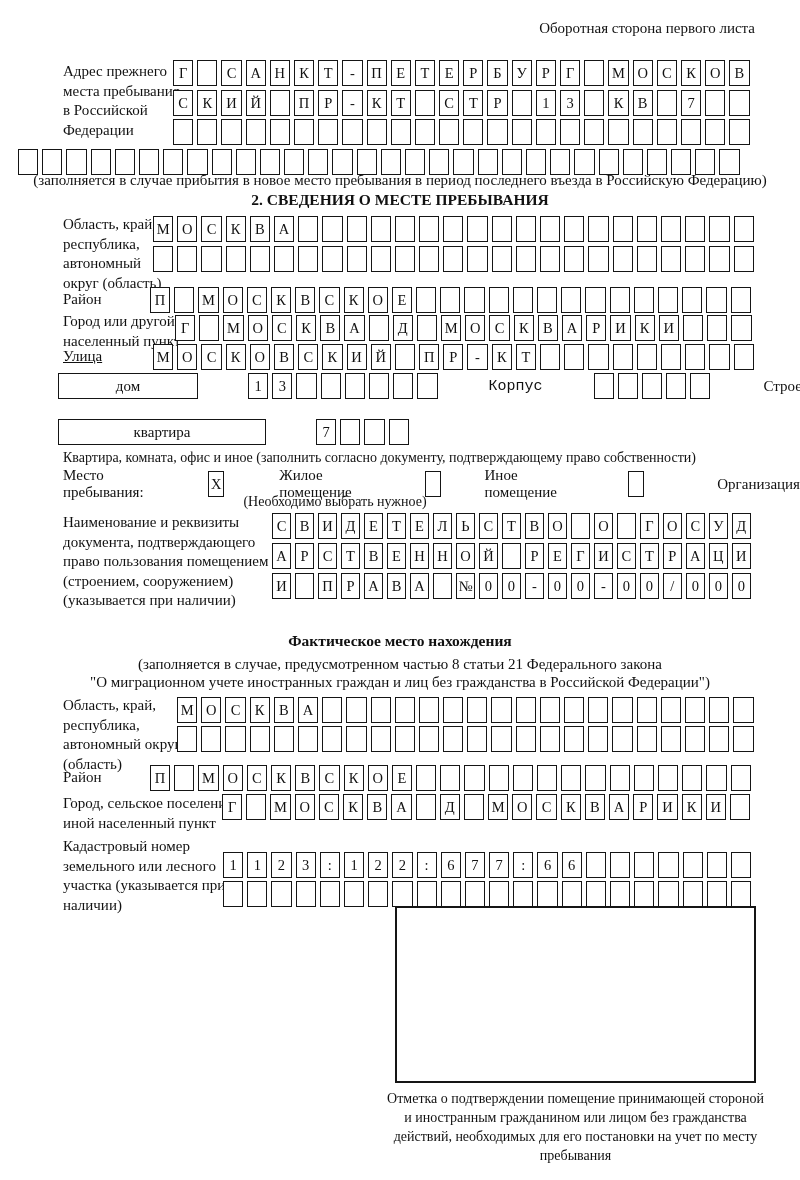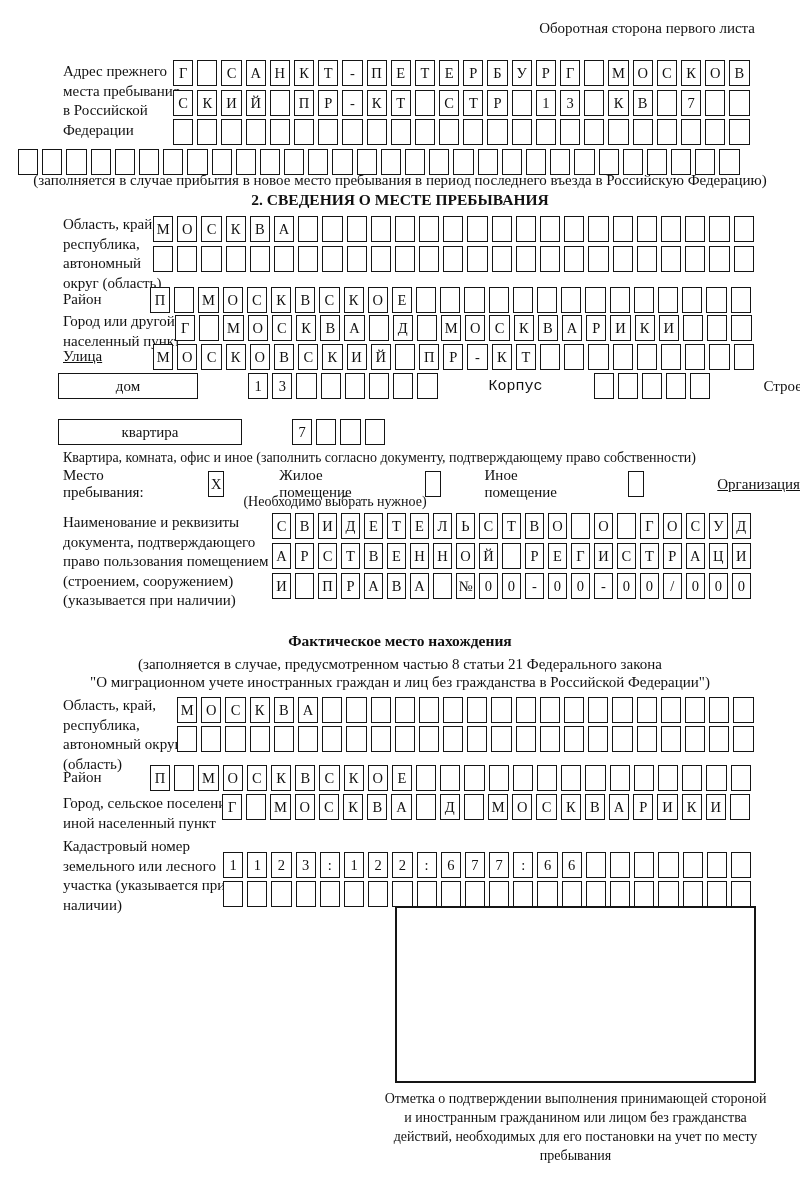--- a/index.html
+++ b/index.html
@@ -311,38 +311,38 @@
     <div class="smalltext" style="margin-left:5px;margin-right:7px;">Строение</div>
     <div class="inline-cells">
         <div class="cell">1</div>
         <div class="cell"></div>
         <div class="cell"></div>
         <div class="cell"></div>
       </div>
   </div>
 
   <div class="flexrow" style="left:58px;top:419px;">
-    <div class="wbox" style="width:184px;">квартира</div>
+    <div class="wbox" style="width:208px;">квартира</div>
     <div class="inline-cells" style="margin-left:6px;">
         <div class="cell">7</div>
         <div class="cell"></div>
         <div class="cell"></div>
         <div class="cell"></div>
       </div>
   </div>
   <div class="note" style="left:63px;top:449px;font-size:14px;">Квартира, комната, офис и иное (заполнить согласно документу, подтверждающему право собственности)</div>
 
   <div class="flexrow" style="left:63px;top:467px;">
     <div class="smalltext" style="margin-right:9px;">Место пребывания:</div>
     <div class="cb">X</div>
     <div class="smalltext" style="margin-left:11px;">Жилое помещение</div>
     <div class="cb" style="margin-left:13px;"></div>
     <div class="smalltext" style="">Иное помещение</div>
     <div class="cb" style="margin-left:19px;"></div>
-    <div class="smalltext" style="margin-left:29px;text-decoration:underline;">Организация</div>
+    <div class="smalltext" style="margin-left:29px;">Организация</div>
   </div>
   <div class="note" style="left:170px;top:493px;width:330px;text-align:center;font-size:14px;">(Необходимо выбрать нужное)</div>
 
   <div class="lbl" style="left:63px;top:513px;width:216px;">Наименование и реквизиты документа, подтверждающего право пользования помещением (строением, сооружением) (указывается при наличии)</div>
   <div class="cellrow t23" style="left:272px;top:513px;">
       <div class="cell">С</div>
       <div class="cell">В</div>
       <div class="cell">И</div>
       <div class="cell">Д</div>
       <div class="cell">Е</div>
@@ -567,15 +567,15 @@
       <div class="cell"></div>
       <div class="cell"></div>
       <div class="cell"></div>
       <div class="cell"></div>
       <div class="cell"></div>
       <div class="cell"></div>
       <div class="cell"></div>
     </div>
 
   <div class="markbox" style="left:395px;top:906px;width:361px;height:177px;"></div>
-  <div class="note" style="left:383px;top:1089px;width:385px;text-align:center;font-size:14px;line-height:19px;">Отметка о подтверждении выполнения принимающей стороной и иностранным гражданином или лицом без гражданства действий, необходимых для его постановки на учет по месту пребывания</div>
+  <div class="note" style="left:383px;top:1089px;width:385px;text-align:center;font-size:14px;line-height:19px;">Отметка о подтверждении помещение принимающей стороной и иностранным гражданином или лицом без гражданства действий, необходимых для его постановки на учет по месту пребывания</div>
 
 </div>
 
 </body></html>

